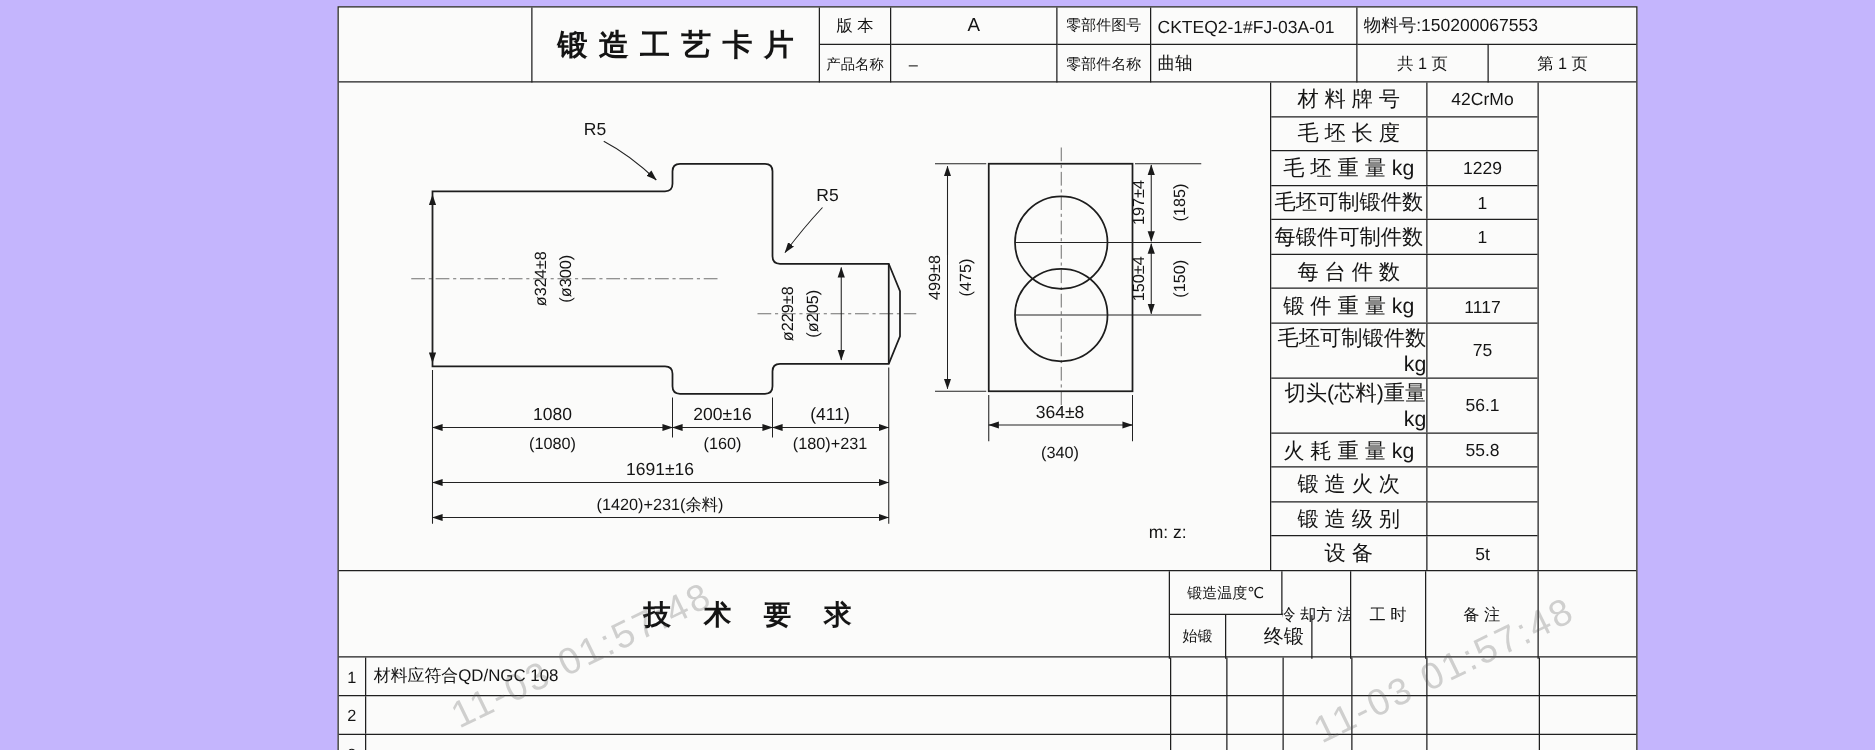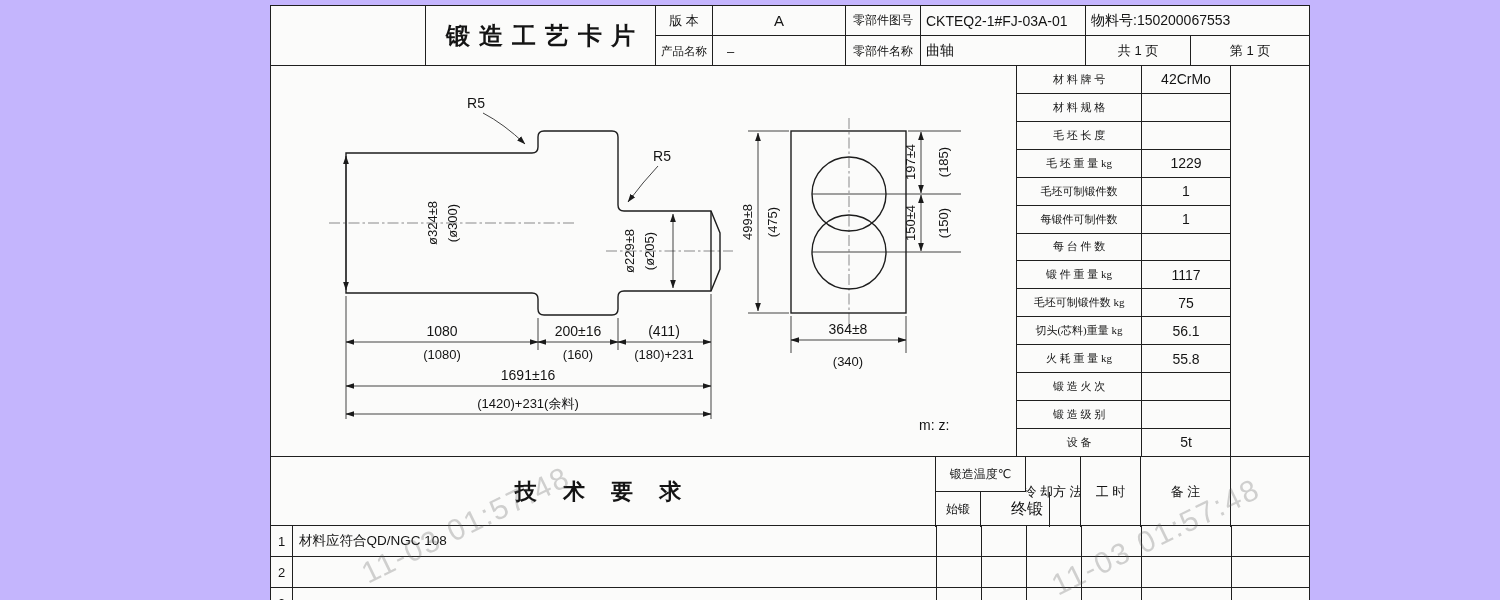--- a/index.html
+++ b/index.html
@@ -9,21 +9,21 @@
   #sheet { position:absolute; left:270px; top:5px; width:1040px; height:613px; border:1.6px solid #1f1f1f; background:#fbfbfa; }
   .cell { position:absolute; display:flex; align-items:center; justify-content:center; font-size:13px; overflow:hidden; white-space:nowrap; }
   .br { border-right:1px solid #1f1f1f; }
   .bb { border-bottom:1px solid #1f1f1f; }
   .left { justify-content:flex-start; padding-left:5px; }
   #hdr { position:absolute; left:0; top:0; width:1038px; height:60px; border-bottom:1px solid #1f1f1f; }
   .title-txt { font-size:24px; letter-spacing:9px; font-weight:bold; padding-left:9px; }
   #mat { position:absolute; left:745px; top:60px; width:215px; height:390px; border-left:1px solid #1f1f1f; border-right:1px solid #1f1f1f; display:flex; flex-direction:column; }
   .mrow { flex:1; display:flex; border-bottom:1px solid #1f1f1f; }
   .mrow:last-child { border-bottom:none; }
-  .mlabel { width:125px; border-right:1px solid #1f1f1f; display:flex; align-items:center; justify-content:center; font-size:11px; text-align:center;font-family:Liberation Serif, serif; }
+  .mlabel { width:125px; border-right:1px solid #1f1f1f; display:flex; align-items:center; justify-content:center; font-size:17px; text-align:right; }
   .mval { flex:1; display:flex; align-items:center; justify-content:center; font-size:14px; }
   #tech { position:absolute; left:0; top:450px; width:1038px; height:70px; border-top:1px solid #1f1f1f; border-bottom:1px solid #1f1f1f; }
   .tech-title { font-size:22px; letter-spacing:10px; font-weight:bold; }
   .vsep { position:absolute; width:1px; background:#1f1f1f; }
   .note-row { position:absolute; left:0; width:1038px; height:31px; border-bottom:1px solid #1f1f1f; }
   .note-no { position:absolute; left:0; top:0; width:22px; height:100%; border-right:1px solid #1f1f1f; display:flex; align-items:center; justify-content:center; font-size:13px; }
   .note-text { position:absolute; left:28px; top:0; height:100%; display:flex; align-items:center; font-size:13.5px; }
   .wm { position:absolute; transform:rotate(-26deg); font-size:30px; color:rgba(95,95,95,0.28); letter-spacing:2px; white-space:nowrap; pointer-events:none; }
   svg { pointer-events:none; }
   .ol { stroke:#1d1d1d; stroke-width:1.4; fill:none; }
@@ -57,24 +57,20 @@
       <div class="cell br" style="left:815px;top:30px;width:105px;height:30px">共 1 页</div>
       <div class="cell" style="left:920px;top:30px;width:118px;height:30px">第 1 页</div>
     </div>
 
     <div id="mat">
       <div class="mrow">
           <div class="mlabel">材 料 牌 号</div>
           <div class="mval">42CrMo</div>
         </div>
       <div class="mrow">
-          <div class="mlabel">材 料 规 格</div>
-          <div class="mval"></div>
-        </div>
-      <div class="mrow">
           <div class="mlabel">毛 坯 长 度</div>
           <div class="mval"></div>
         </div>
       <div class="mrow">
           <div class="mlabel">毛 坯 重 量 kg</div>
           <div class="mval">1229</div>
         </div>
       <div class="mrow">
           <div class="mlabel">毛坯可制锻件数</div>
           <div class="mval">1</div>

